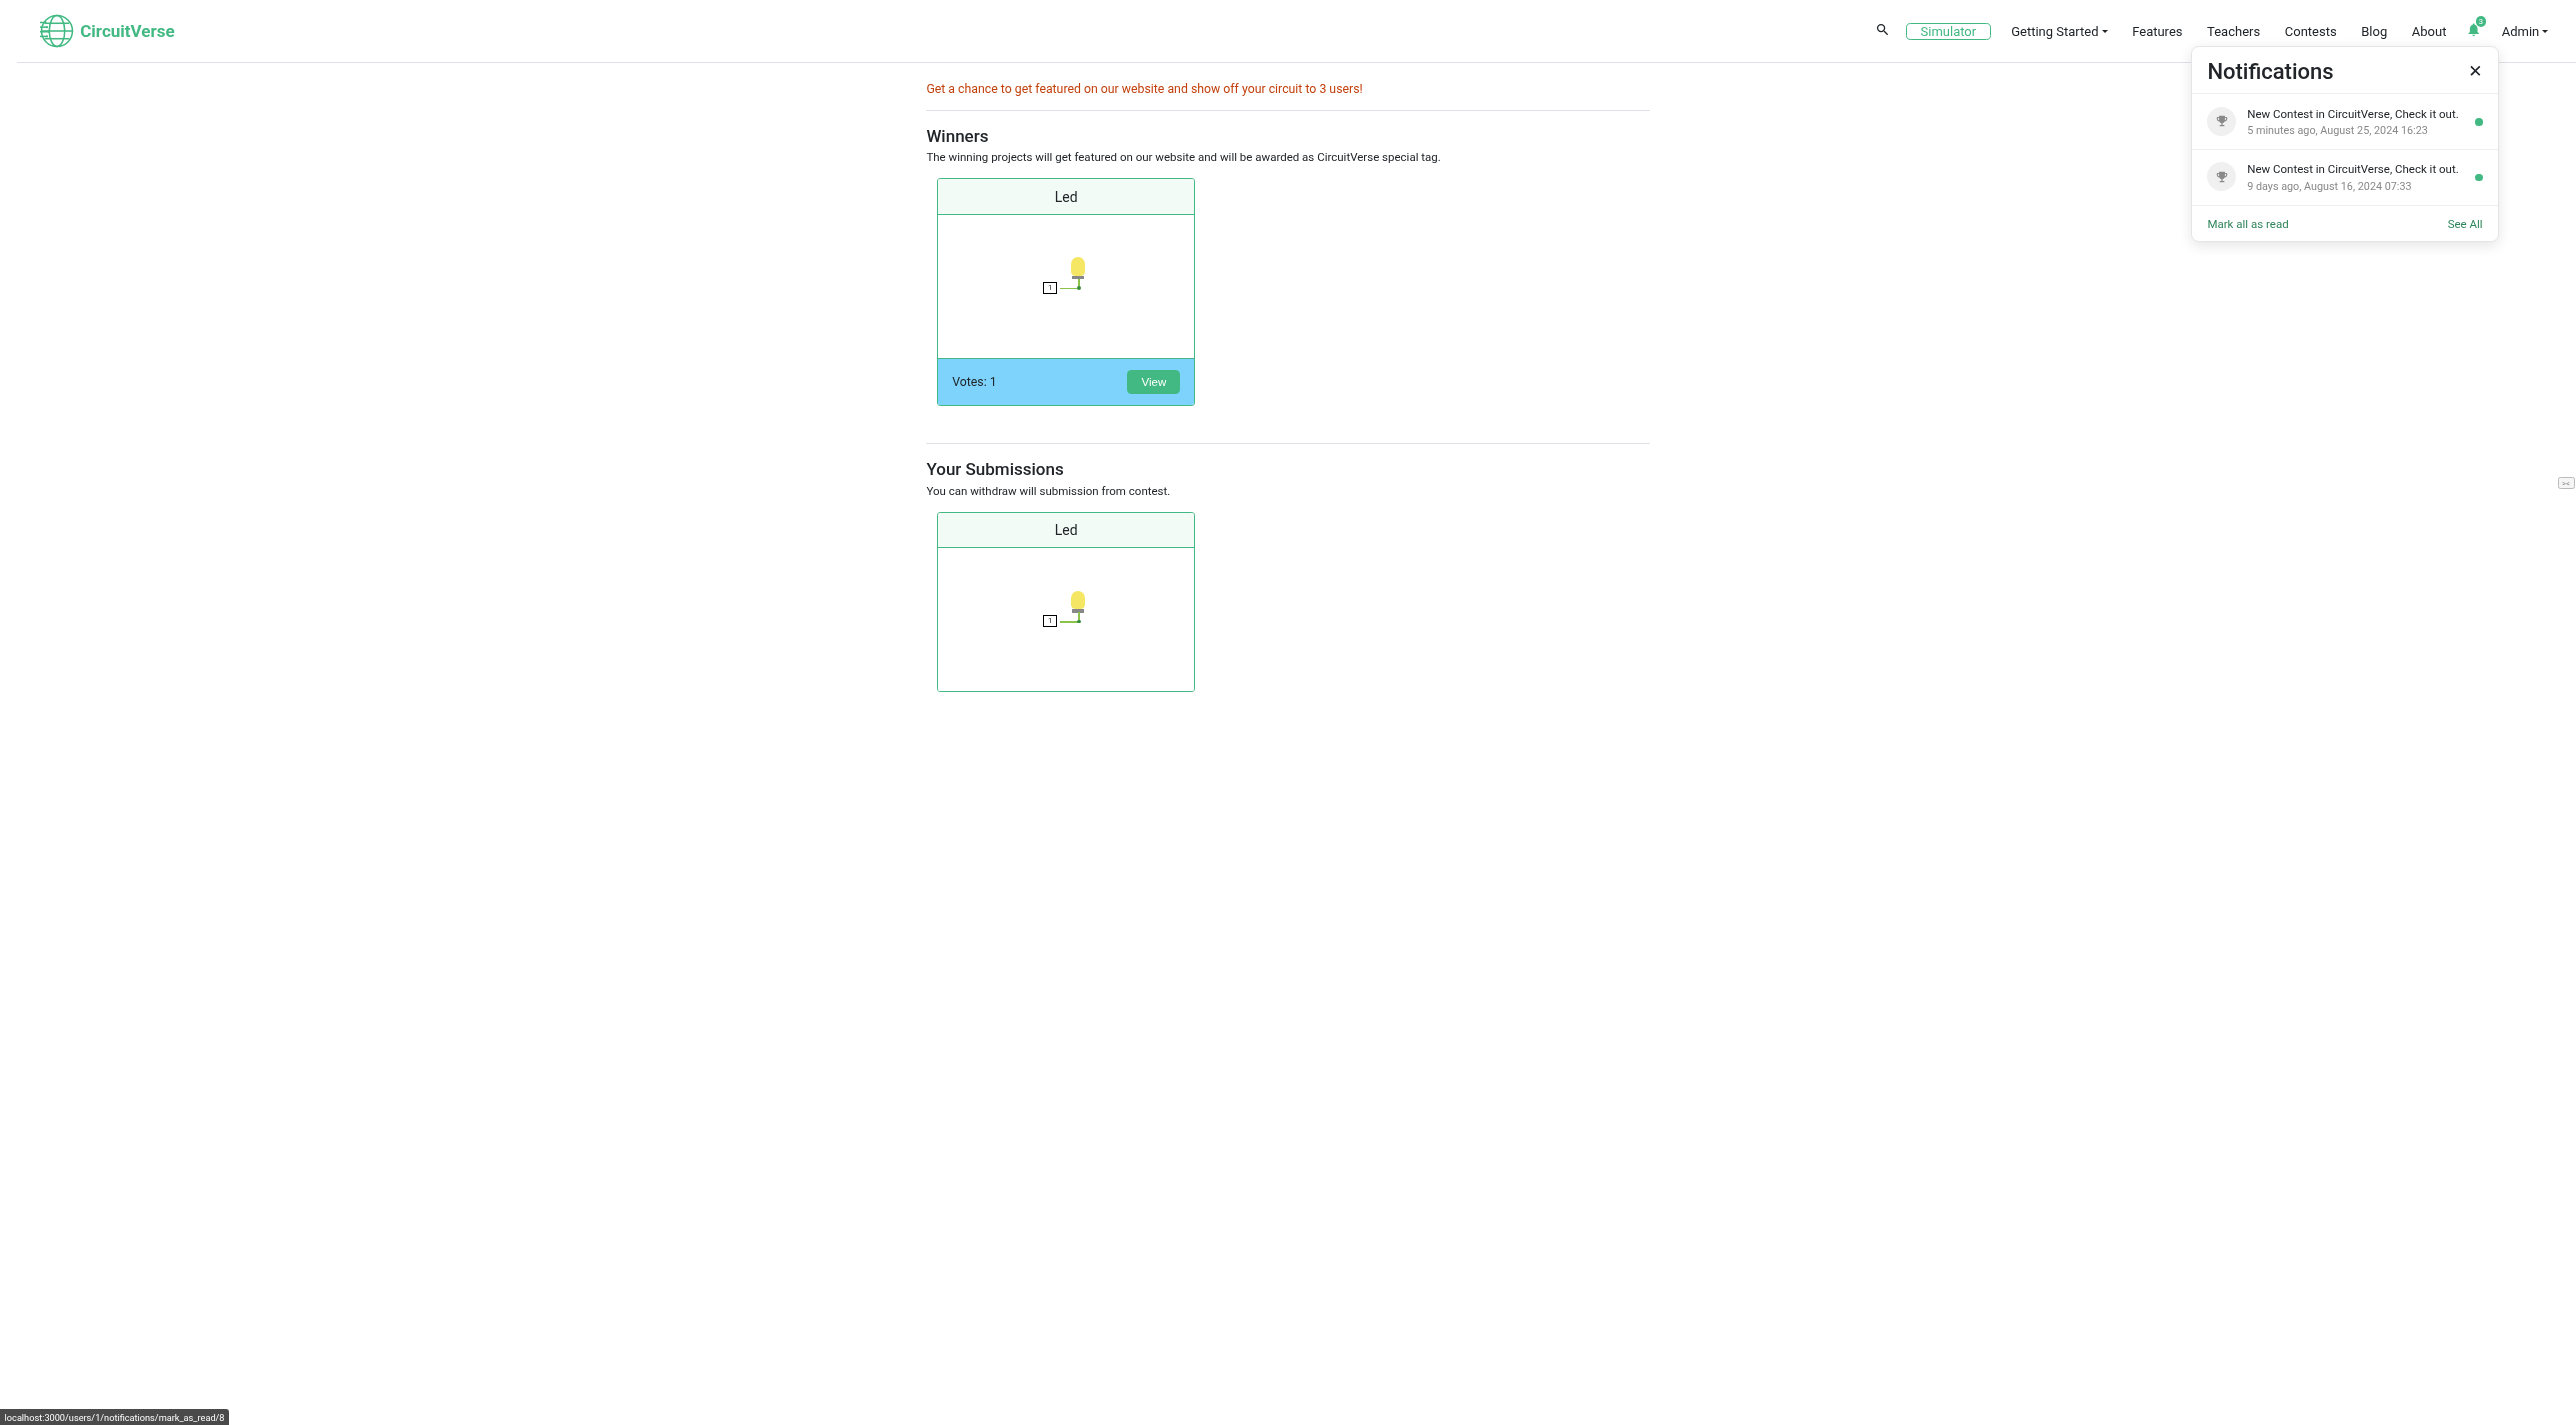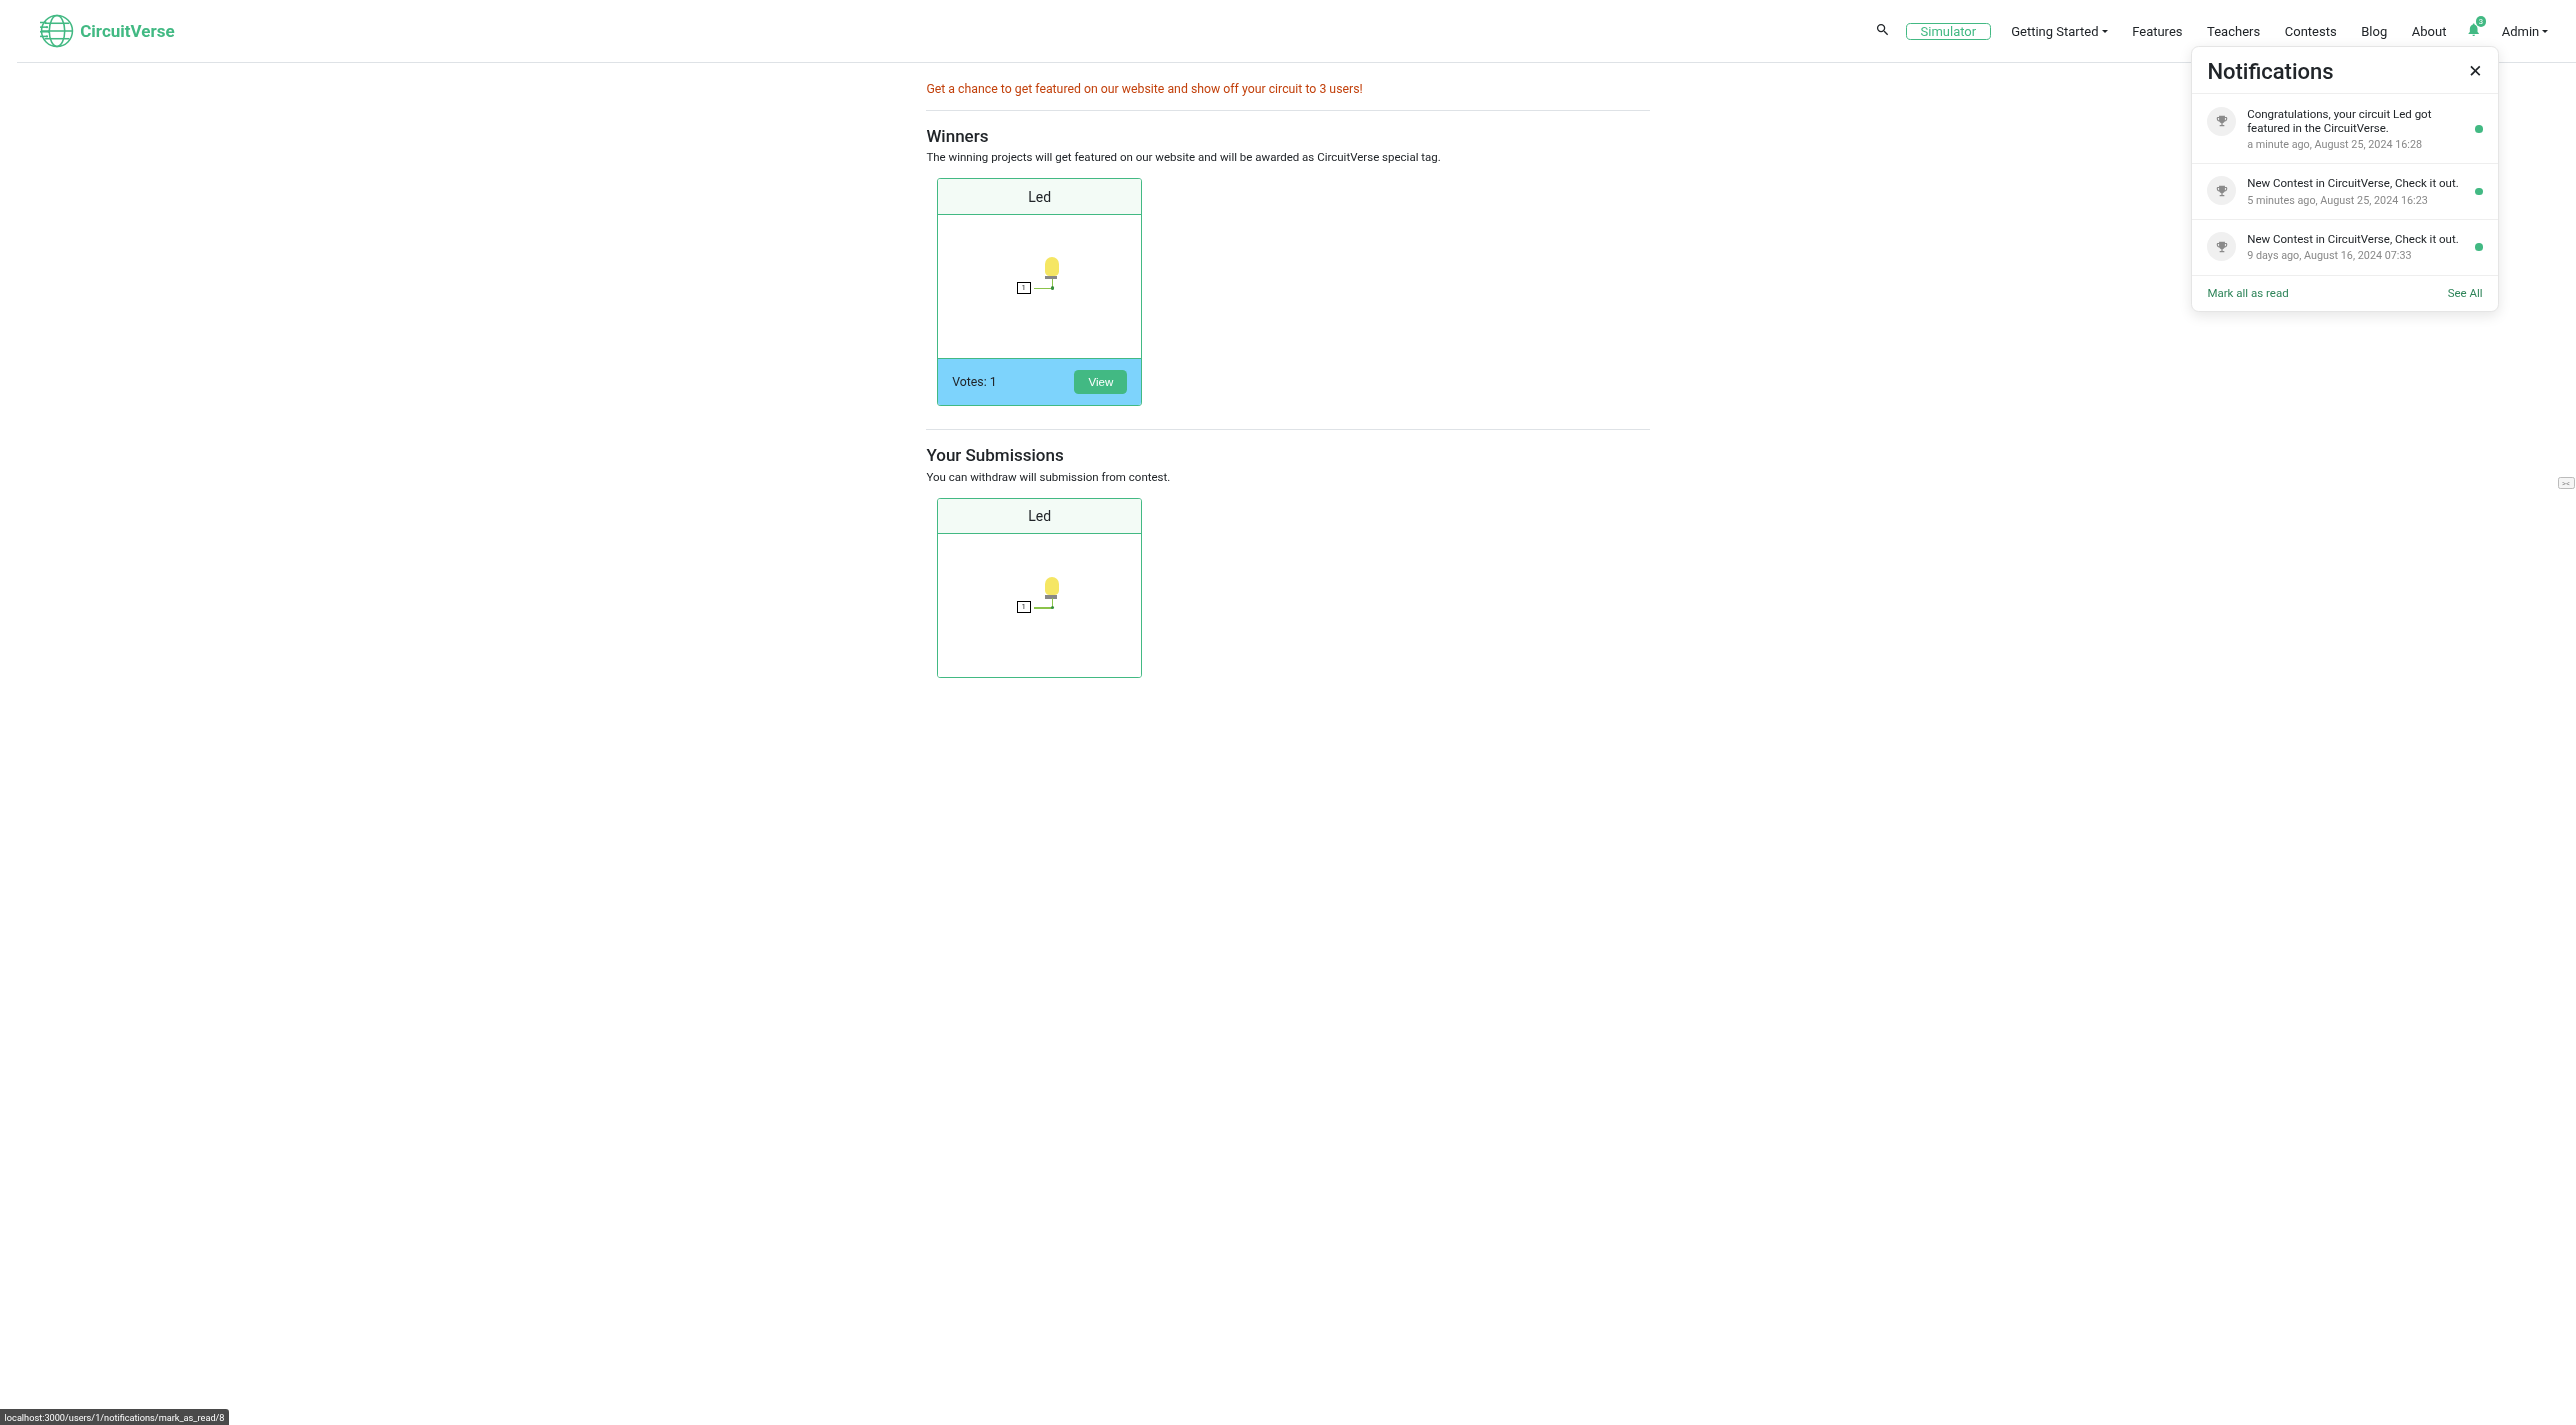--- a/index.html
+++ b/index.html
@@ -182,25 +182,25 @@
       margin-bottom: 4.6px;
       color: #212529;
     }
     .section-sub {
       font-size: 11.5px;
       color: #212529;
       margin-bottom: 14px;
     }
     
     .card {
-      width: 205px;
+      width: 258px;
       border: 0.8px solid #42b983;
       border-radius: 3.1px;
       margin-left: 10.8px;
-      margin-bottom: 23px;
+      margin-bottom: 37px;
       overflow: hidden;
     }
     .card-header {
       background: #f3fbf6;
       border-bottom: 0.8px solid #42b983;
       text-align: center;
       padding: 9.2px;
       font-size: 14px;
     }
     .card-body {
@@ -371,32 +371,20 @@
       <span class="caret"></span>
     </span>
   </div>
 
   <div class="notif-panel">
     <div class="notif-header">
       <div class="notif-title">Notifications</div>
       <div class="notif-close">✕</div>
     </div>
 
-    <div class="notif-item">
-      <div class="notif-icon">
-        <svg width="14" height="14" viewBox="0 0 24 24" fill="#8a8a8a">
-            <path d="M19 5h-2V3H7v2H5c-1.1 0-2 .9-2 2v1c0 2.55 1.92 4.63 4.39 4.94.63 1.5 1.98 2.63 3.61 2.96V19H8v2h8v-2h-3v-3.1c1.63-.33 2.98-1.46 3.61-2.96C19.08 12.63 21 10.55 21 8V7c0-1.1-.9-2-2-2zM5 8V7h2v3.82C5.84 10.4 5 9.3 5 8zm14 0c0 1.3-.84 2.4-2 2.82V7h2v1z"></path>
-          </svg>
-      </div>
-      <div class="notif-body">
-        <div class="notif-text">Congratulations, your circuit Led got featured in the CircuitVerse.</div>
-        <div class="notif-time">a minute ago, August 25, 2024 16:28</div>
-      </div>
-      <div class="notif-dot"></div>
-    </div>
 
     <div class="notif-item">
       <div class="notif-icon">
         <svg width="14" height="14" viewBox="0 0 24 24" fill="#8a8a8a">
             <path d="M19 5h-2V3H7v2H5c-1.1 0-2 .9-2 2v1c0 2.55 1.92 4.63 4.39 4.94.63 1.5 1.98 2.63 3.61 2.96V19H8v2h8v-2h-3v-3.1c1.63-.33 2.98-1.46 3.61-2.96C19.08 12.63 21 10.55 21 8V7c0-1.1-.9-2-2-2zM5 8V7h2v3.82C5.84 10.4 5 9.3 5 8zm14 0c0 1.3-.84 2.4-2 2.82V7h2v1z"></path>
           </svg>
       </div>
       <div class="notif-body">
         <div class="notif-text">New Contest in CircuitVerse, Check it out.</div>
         <div class="notif-time">5 minutes ago, August 25, 2024 16:23</div>

